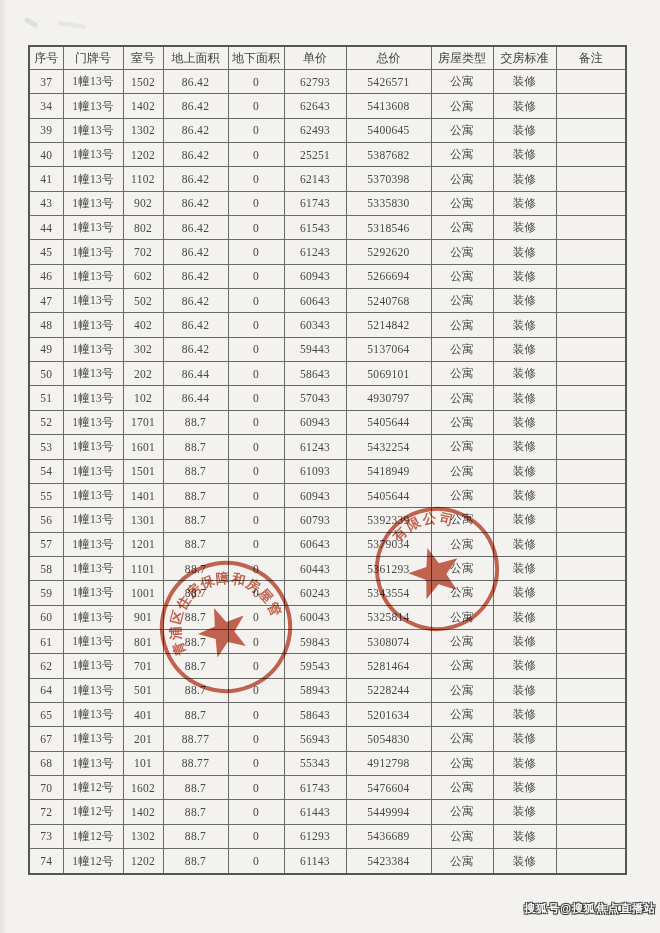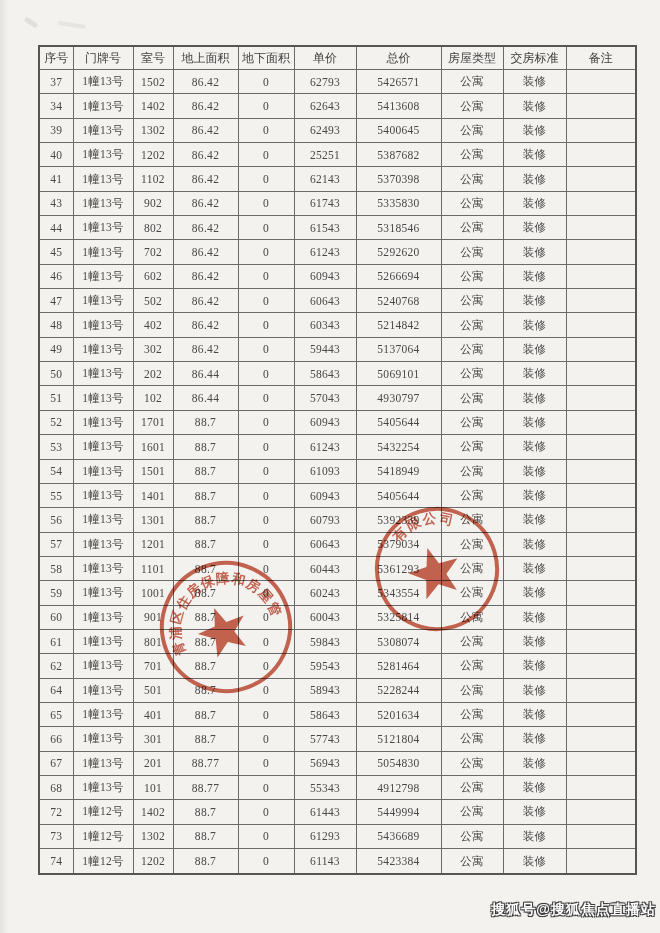--- a/index.html
+++ b/index.html
@@ -8,41 +8,41 @@
     background:#f3f2ef;
     font-family:"Liberation Serif","DejaVu Serif",serif;
   }
   
   .scan-edge{position:absolute;left:0;top:0;width:8px;height:100%;
     background:linear-gradient(to right,#e3e2df,rgba(243,242,239,0));}
   .scan-smudge{position:absolute;background:#9a9a9a;opacity:.22;border-radius:2px;}
 
   
   .price-table{
-    position:absolute;left:38px;top:45px;width:597px;height:830px;
+    position:absolute;left:28px;top:45px;width:597px;height:830px;
     border-collapse:collapse;table-layout:fixed;
     font-size:11.5px;color:#474747;
   }
   .price-table th,.price-table td{
     border:1px solid #6a6a6a;text-align:center;vertical-align:middle;
     padding:0;overflow:hidden;white-space:nowrap;
   }
   .price-table{border:2px solid #555;}
   .price-table th{font-weight:normal;font-size:12px;color:#3f3f3f;height:22px;}
   .price-table td{letter-spacing:.3px;}
 
   
   .stamp{position:absolute;pointer-events:none;mix-blend-mode:multiply;opacity:.82;}
   .stamp text{font-family:"Liberation Serif","DejaVu Serif",serif;font-weight:bold;}
 
   
   .watermark{
     position:absolute;right:4px;top:901px;
     font-family:"Liberation Sans","DejaVu Sans",sans-serif;
-    font-size:14px;font-weight:bold;letter-spacing:1px;color:#fff;
+    font-size:11px;font-weight:bold;letter-spacing:1px;color:#fff;
     text-shadow:-1px -1px 0 #3c3c3c,1px -1px 0 #3c3c3c,-1px 1px 0 #3c3c3c,
                  1px 1px 0 #3c3c3c,0 0 2px #3c3c3c;
   }
 </style>
 </head>
 <body>
 
 <div class="scan-edge"></div>
 <div class="scan-smudge" style="left:24px;top:20px;width:14px;height:5px;transform:rotate(32deg);"></div>
 <div class="scan-smudge" style="left:58px;top:23px;width:28px;height:4px;transform:rotate(8deg);opacity:.15;"></div>
@@ -393,51 +393,51 @@
         <td>401</td>
         <td>88.7</td>
         <td>0</td>
         <td>58643</td>
         <td>5201634</td>
         <td>公寓</td>
         <td>装修</td>
         <td></td>
       </tr>
       <tr>
-        <td>66</td>
-        <td>1幢13号</td>
-        <td>301</td>
-        <td>88.7</td>
-        <td>0</td>
-        <td>57743</td>
-        <td>5121804</td>
-        <td>公寓</td>
-        <td>装修</td>
-        <td></td>
-      </tr>
-      <tr>
         <td>67</td>
         <td>1幢13号</td>
         <td>201</td>
         <td>88.77</td>
         <td>0</td>
         <td>56943</td>
         <td>5054830</td>
         <td>公寓</td>
         <td>装修</td>
         <td></td>
       </tr>
       <tr>
         <td>68</td>
         <td>1幢13号</td>
         <td>101</td>
         <td>88.77</td>
         <td>0</td>
         <td>55343</td>
         <td>4912798</td>
+        <td>公寓</td>
+        <td>装修</td>
+        <td></td>
+      </tr>
+      <tr>
+        <td>70</td>
+        <td>1幢12号</td>
+        <td>1602</td>
+        <td>88.7</td>
+        <td>0</td>
+        <td>61743</td>
+        <td>5476604</td>
         <td>公寓</td>
         <td>装修</td>
         <td></td>
       </tr>
       <tr>
         <td>72</td>
         <td>1幢12号</td>
         <td>1402</td>
         <td>88.7</td>
         <td>0</td>

